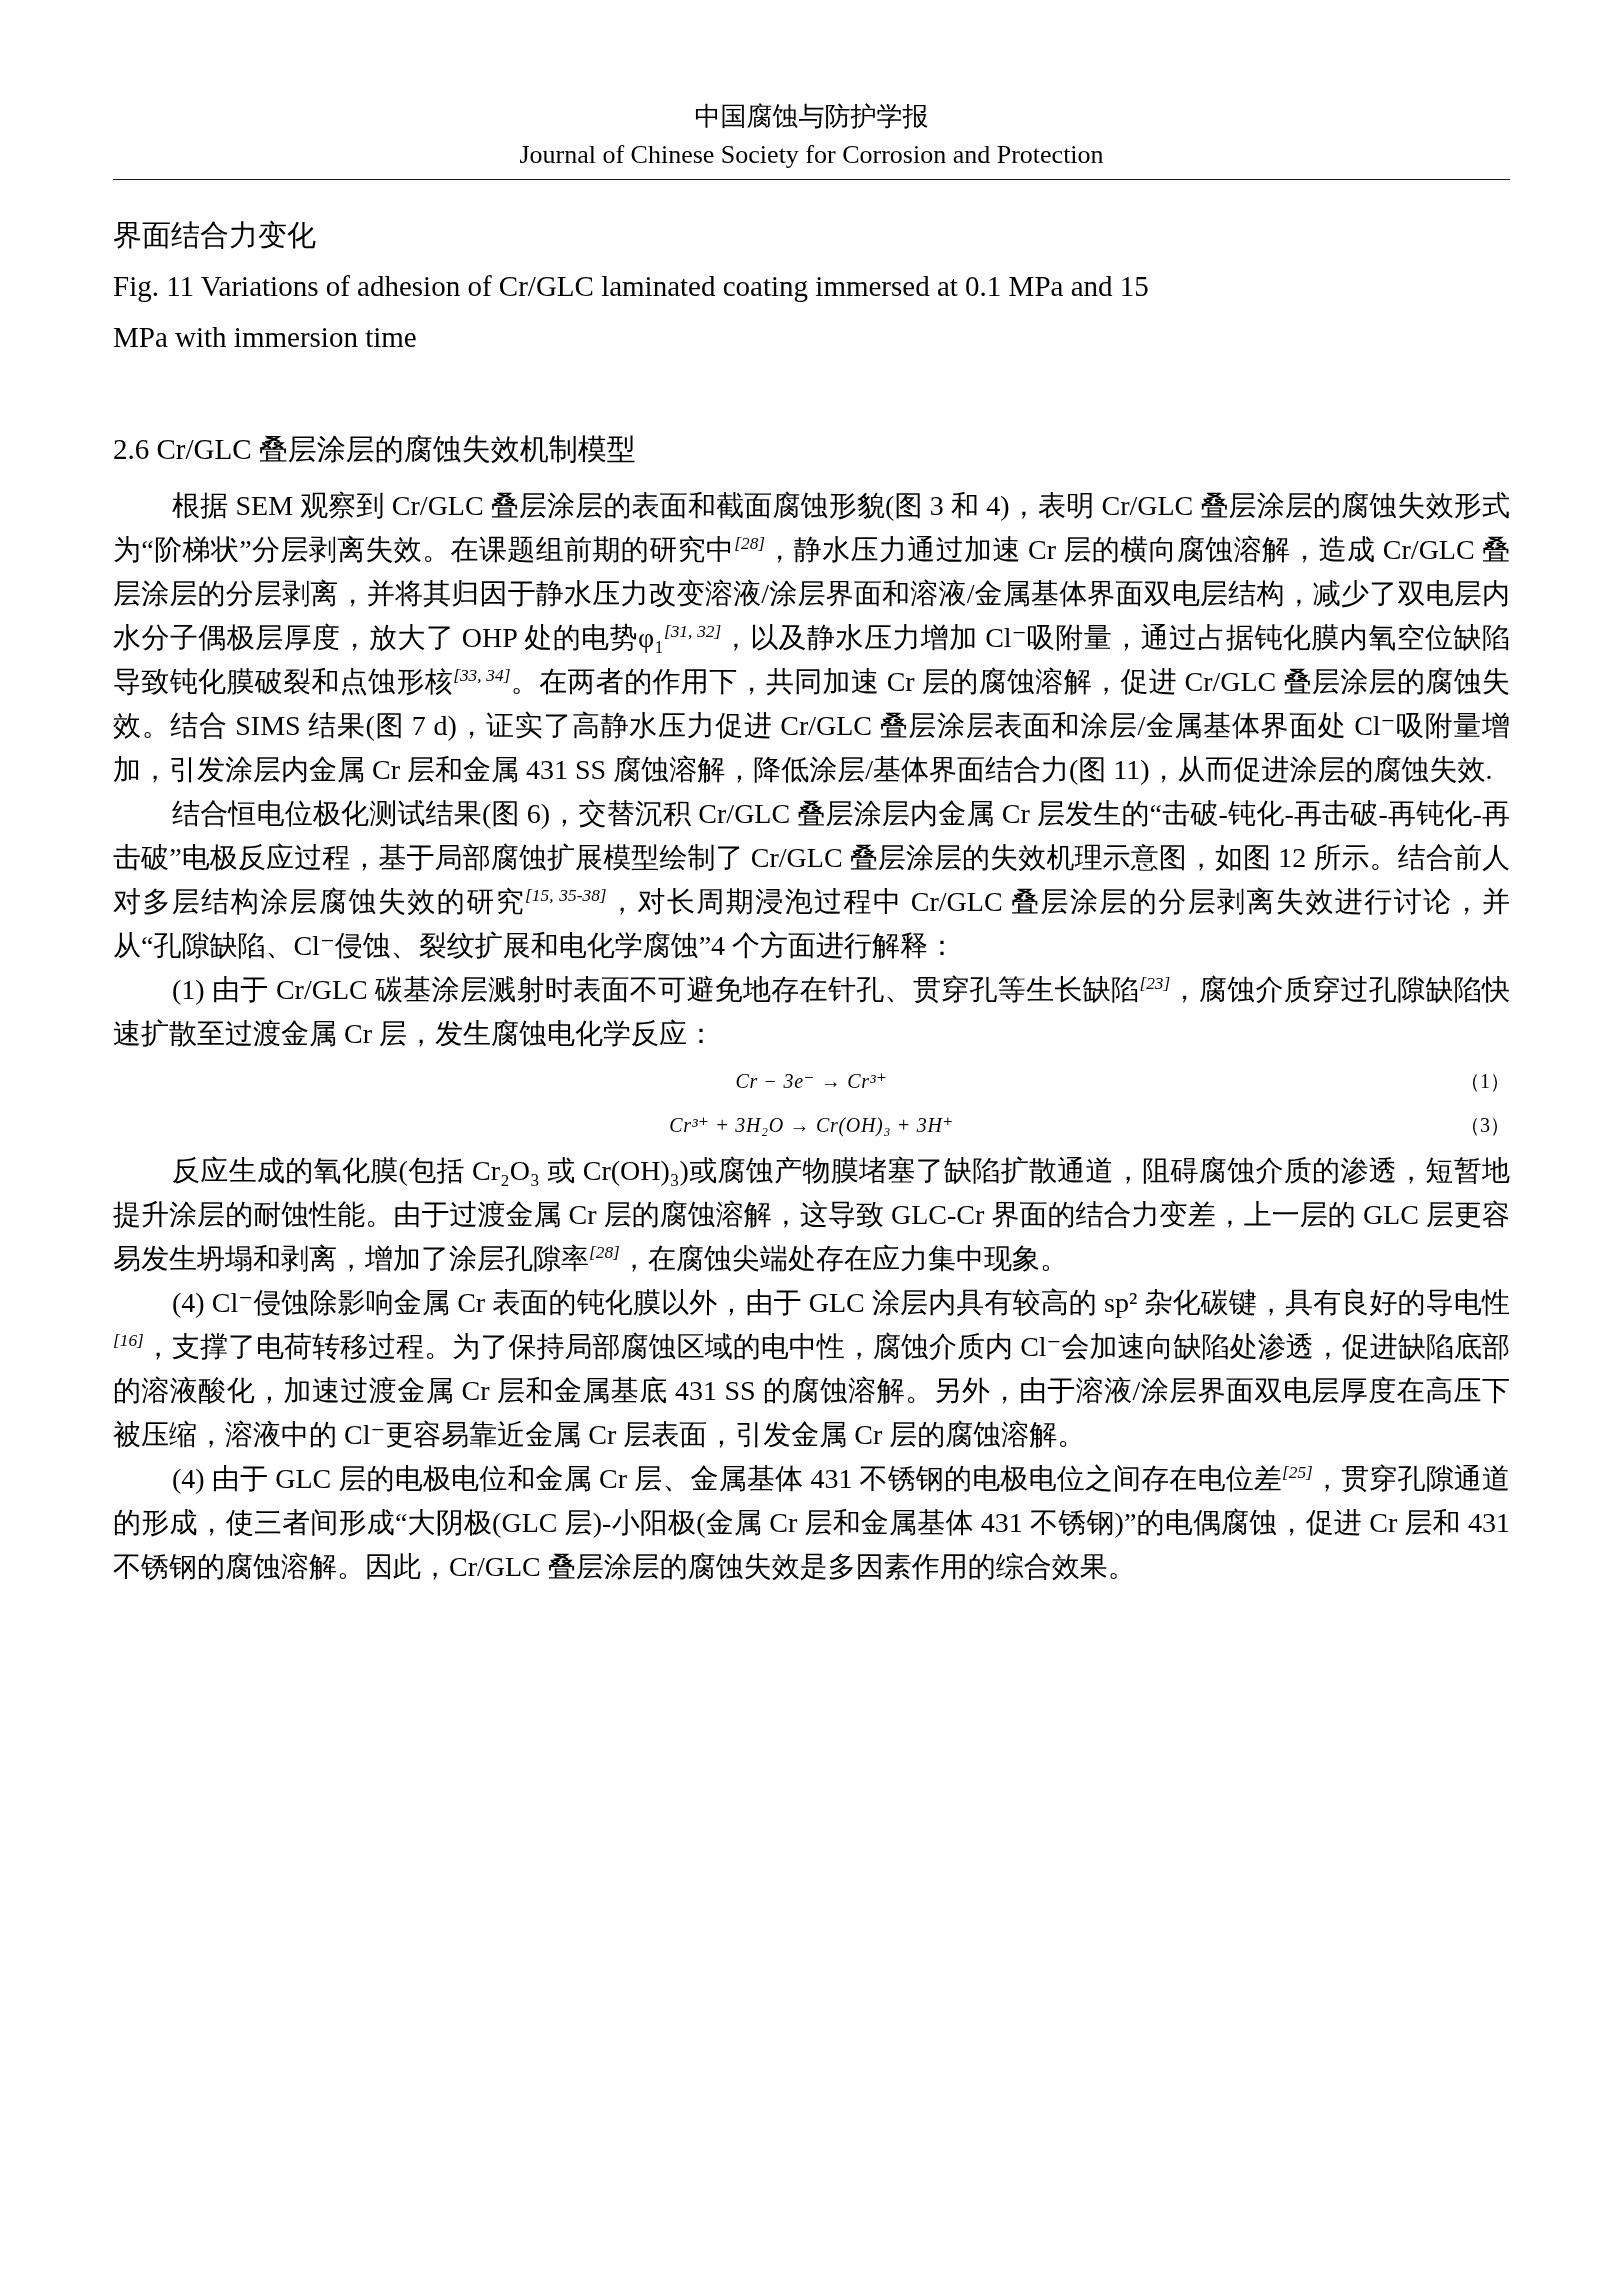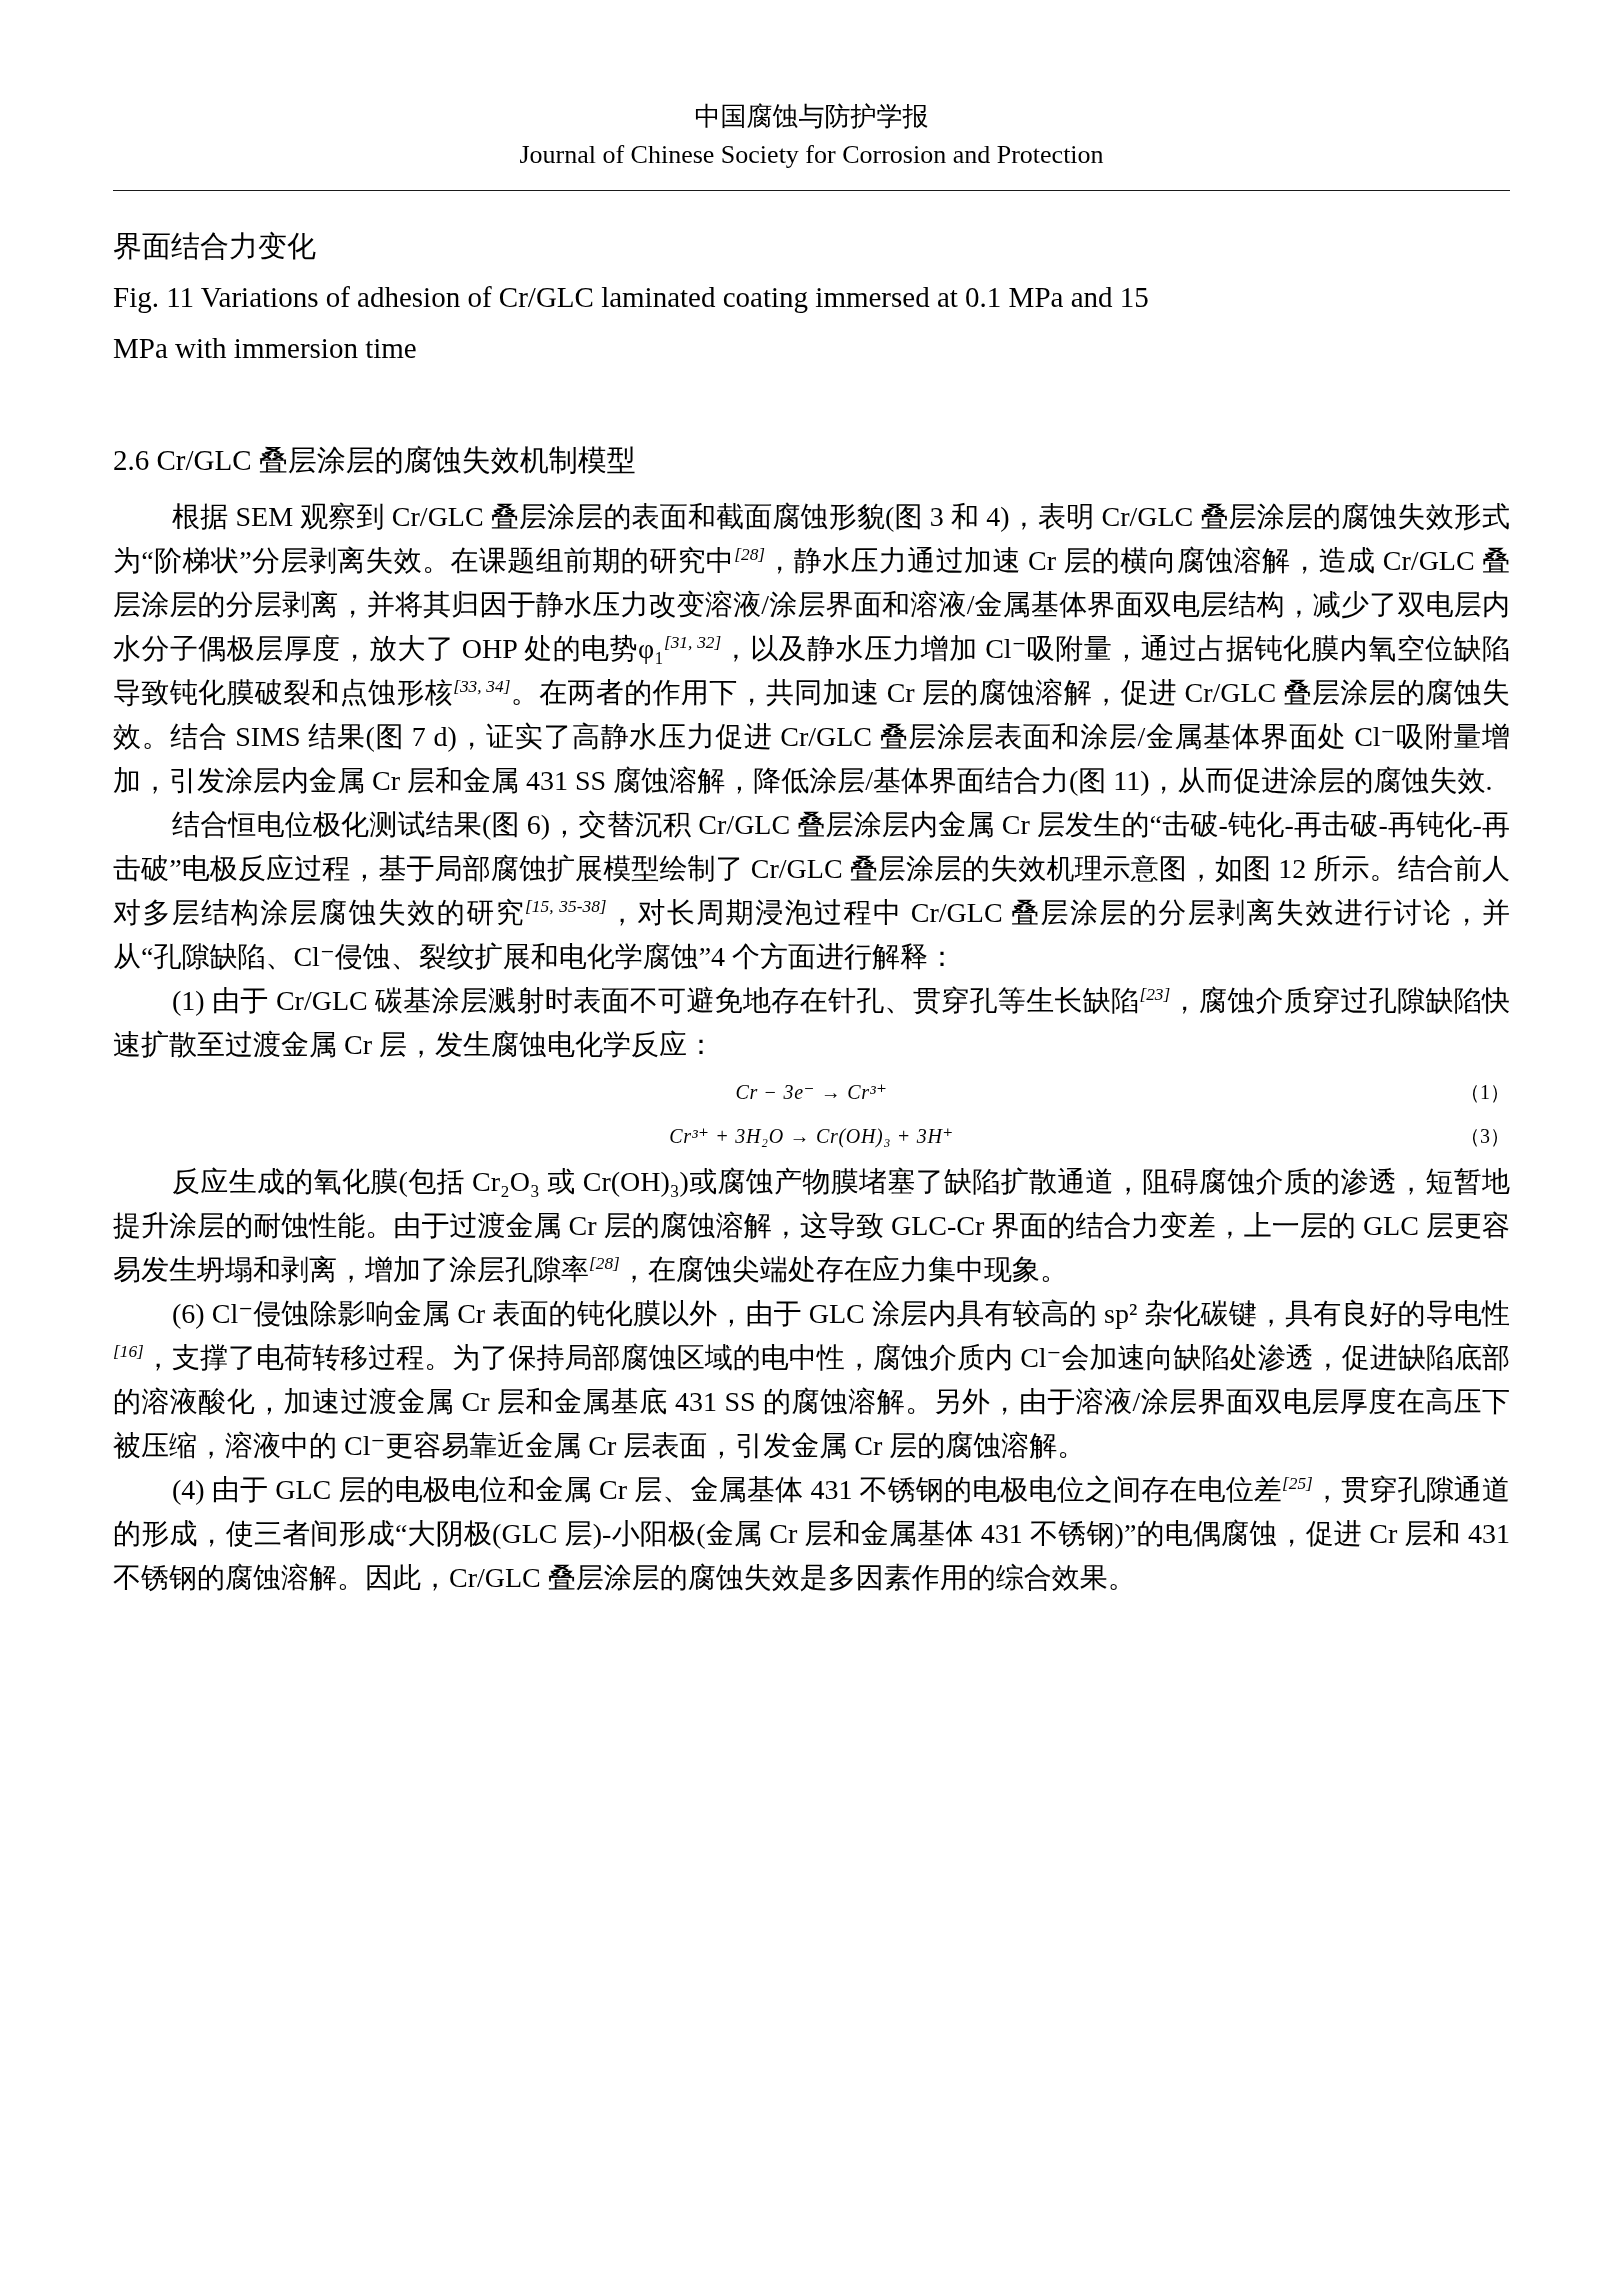--- a/index.html
+++ b/index.html
@@ -16,21 +16,21 @@
     overflow: hidden;
   }
   .content {
     padding: 98px 113px 0 113px;
   }
   .doc-header {
     text-align: center;
     font-size: 26px;
     line-height: 38px;
     border-bottom: 1.3px solid #1a1a1a;
-    padding-bottom: 16px;
+    padding-bottom: 5px;
   }
   .figure-caption {
     text-align: left;
     margin-top: 30px;
     font-size: 29px;
     line-height: 51px;
   }
   .section-heading {
     margin-top: 65px;
     margin-bottom: 13px;
@@ -99,18 +99,18 @@
         <span class="eq-formula">Cr − 3e⁻ → Cr³⁺</span>
         <span class="eq-num">（1）</span>
       </div>
       <div class="eq-row">
         <span class="eq-formula">Cr³⁺ + 3H₂O → Cr(OH)₃ + 3H⁺</span>
         <span class="eq-num">（3）</span>
       </div>
     </div>
 
     <div class="para"><span>反应生成的氧化膜(包括 Cr₂O₃ 或 Cr(OH)₃)或腐蚀产物膜堵塞了缺陷扩散通道，阻碍腐蚀介质的渗透，短暂地提升涂层的耐蚀性能。由于过渡金属 Cr 层的腐蚀溶解，这导致 GLC-Cr 界面的结合力变差，上一层的 GLC 层更容易发生坍塌和剥离，增加了涂层孔隙率</span><sup>[28]</sup><span>，在腐蚀尖端处存在应力集中现象。</span></div>
-    <div class="para"><span>(6) Cl⁻侵蚀除影响金属 Cr 表面的钝化膜以外，由于 GLC 涂层内具有较高的 sp² 杂化碳键，具有良好的导电性</span><sup>[16]</sup><span>，支撑了电荷转移过程。为了保持局部腐蚀区域的电中性，腐蚀介质内 Cl⁻会加速向缺陷处渗透，促进缺陷底部的溶液酸化，加速过渡金属 Cr 层和金属基底 431 SS 的腐蚀溶解。另外，由于溶液/涂层界面双电层厚度在高压下被压缩，溶液中的 Cl⁻更容易靠近金属 Cr 层表面，引发金属 Cr 层的腐蚀溶解。</span></div>
+    <div class="para"><span>(4) Cl⁻侵蚀除影响金属 Cr 表面的钝化膜以外，由于 GLC 涂层内具有较高的 sp² 杂化碳键，具有良好的导电性</span><sup>[16]</sup><span>，支撑了电荷转移过程。为了保持局部腐蚀区域的电中性，腐蚀介质内 Cl⁻会加速向缺陷处渗透，促进缺陷底部的溶液酸化，加速过渡金属 Cr 层和金属基底 431 SS 的腐蚀溶解。另外，由于溶液/涂层界面双电层厚度在高压下被压缩，溶液中的 Cl⁻更容易靠近金属 Cr 层表面，引发金属 Cr 层的腐蚀溶解。</span></div>
     <div class="para"><span>(4) 由于 GLC 层的电极电位和金属 Cr 层、金属基体 431 不锈钢的电极电位之间存在电位差</span><sup>[25]</sup><span>，贯穿孔隙通道的形成，使三者间形成“大阴极(GLC 层)-小阳极(金属 Cr 层和金属基体 431 不锈钢)”的电偶腐蚀，促进 Cr 层和 431 不锈钢的腐蚀溶解。因此，Cr/GLC 叠层涂层的腐蚀失效是多因素作用的综合效果。</span></div>
 
   </div>
 </div>
 
 
 </body></html>

